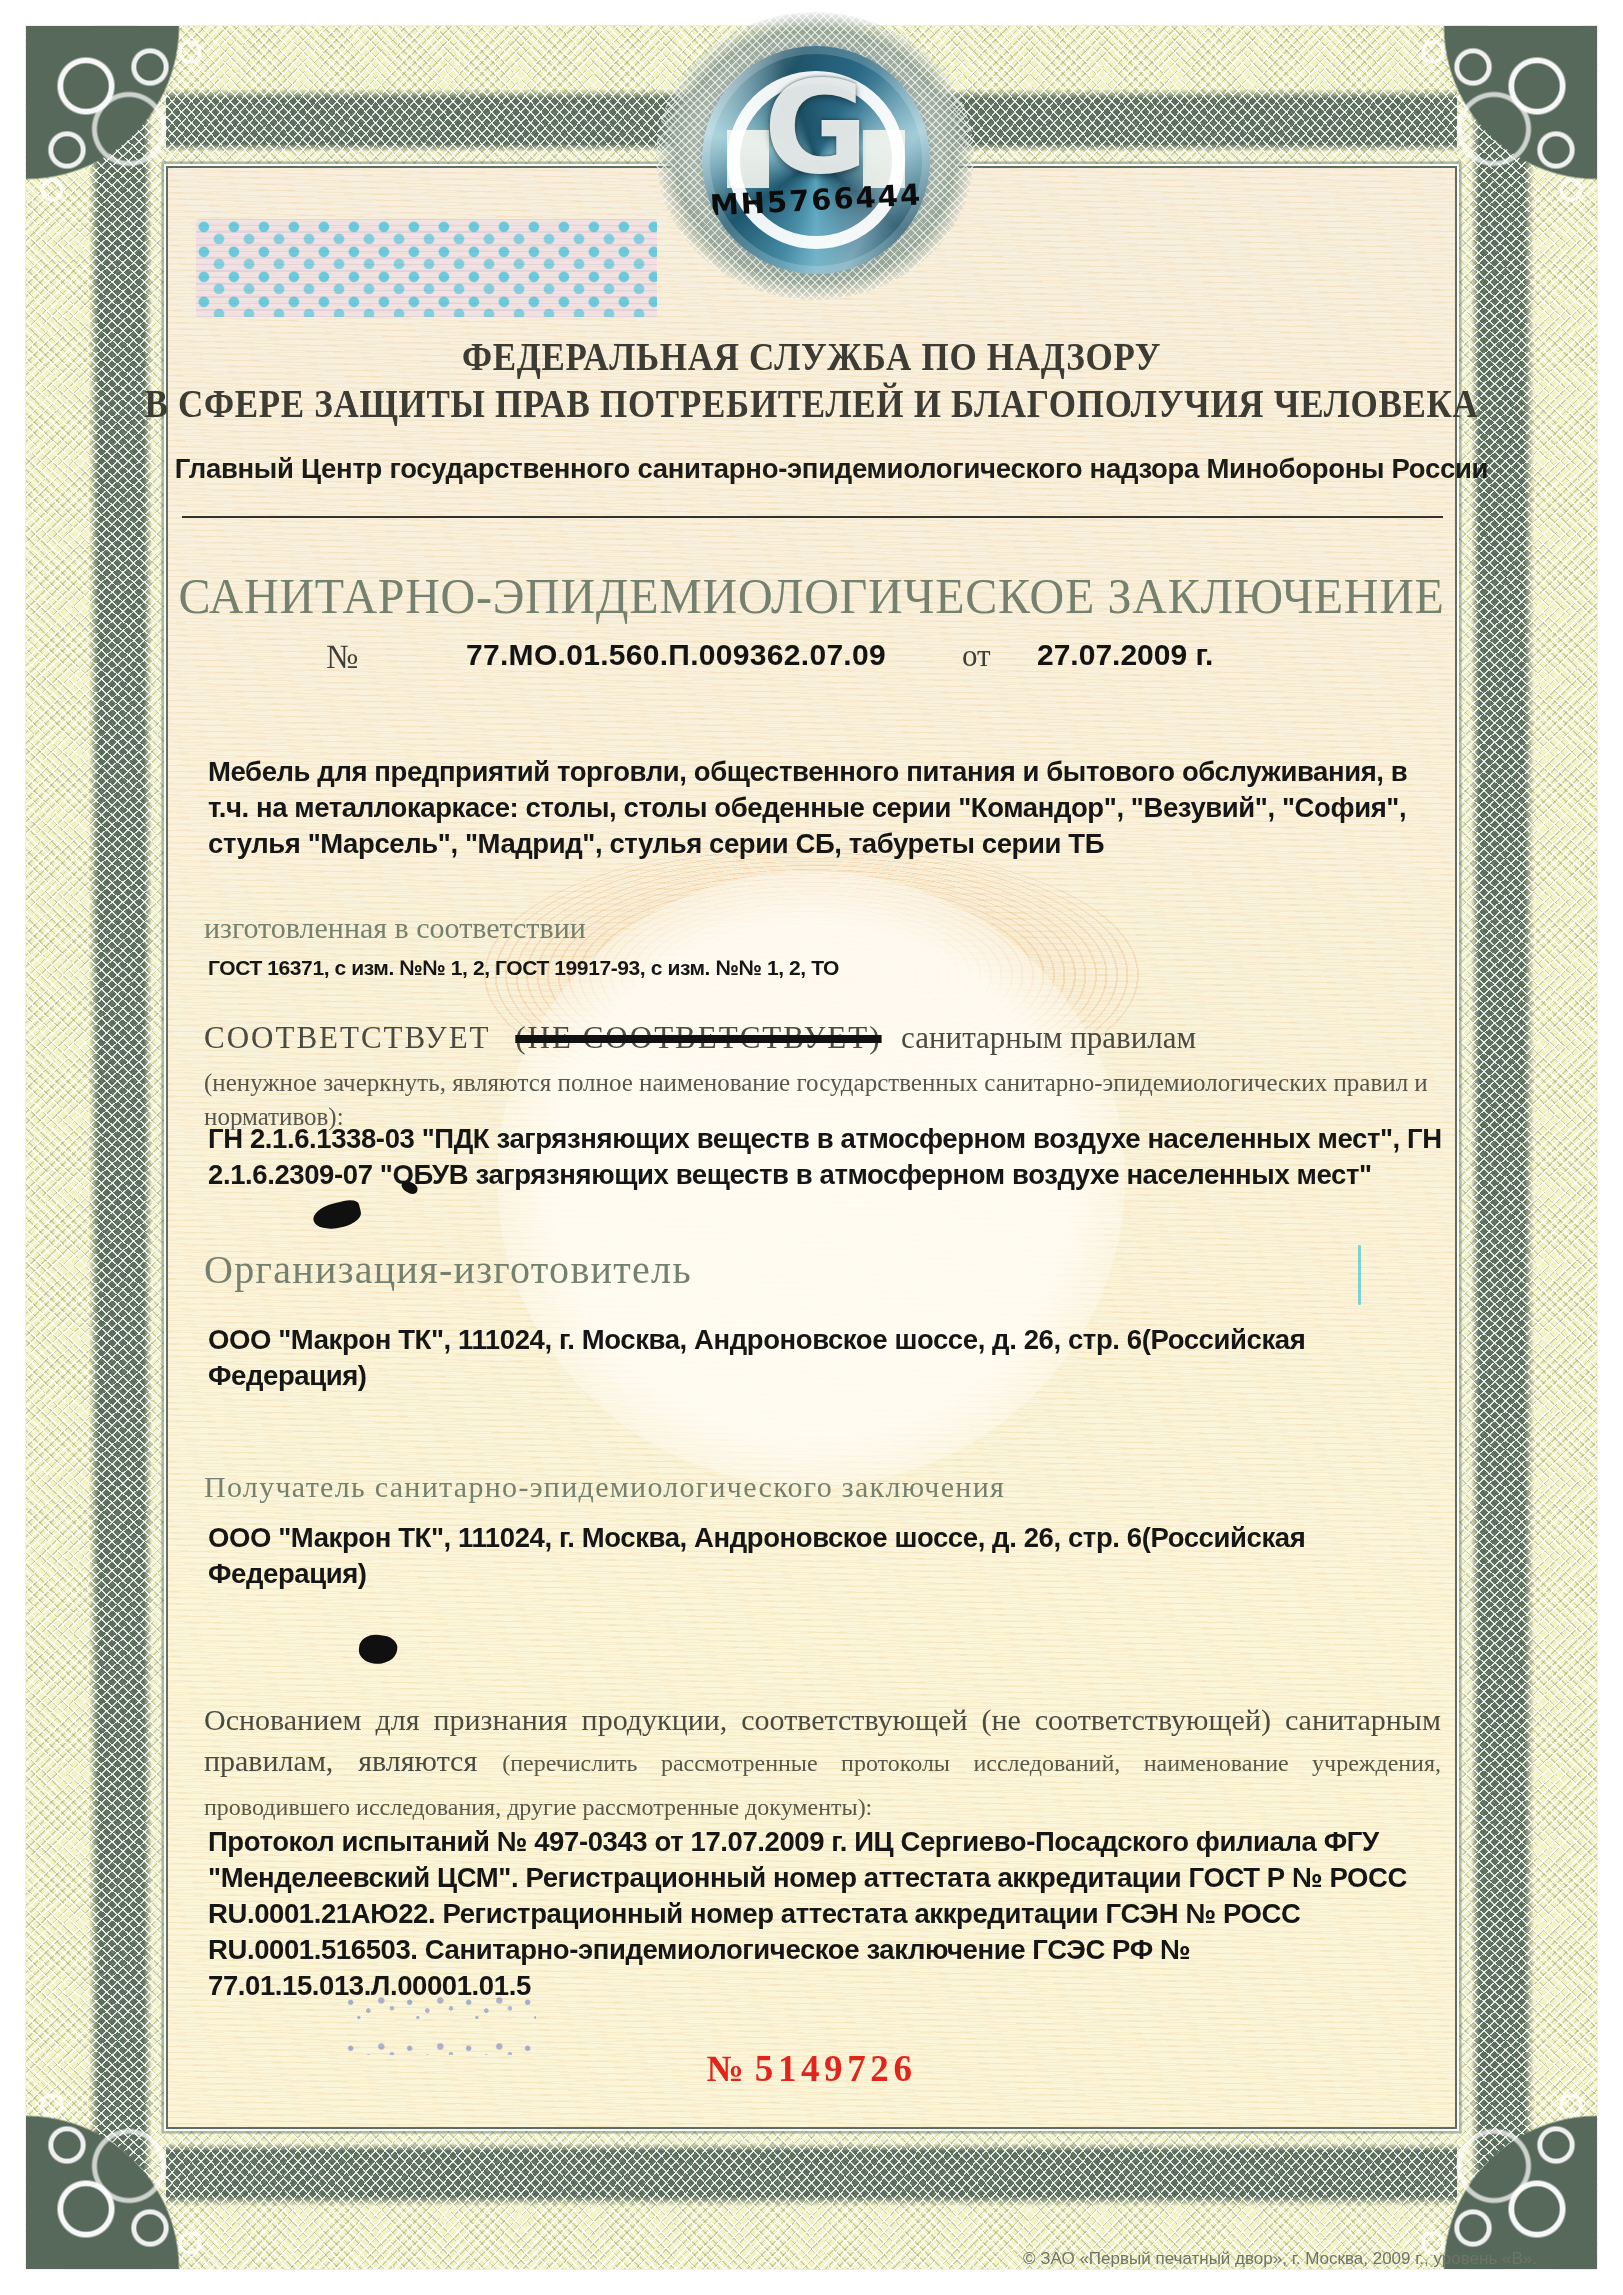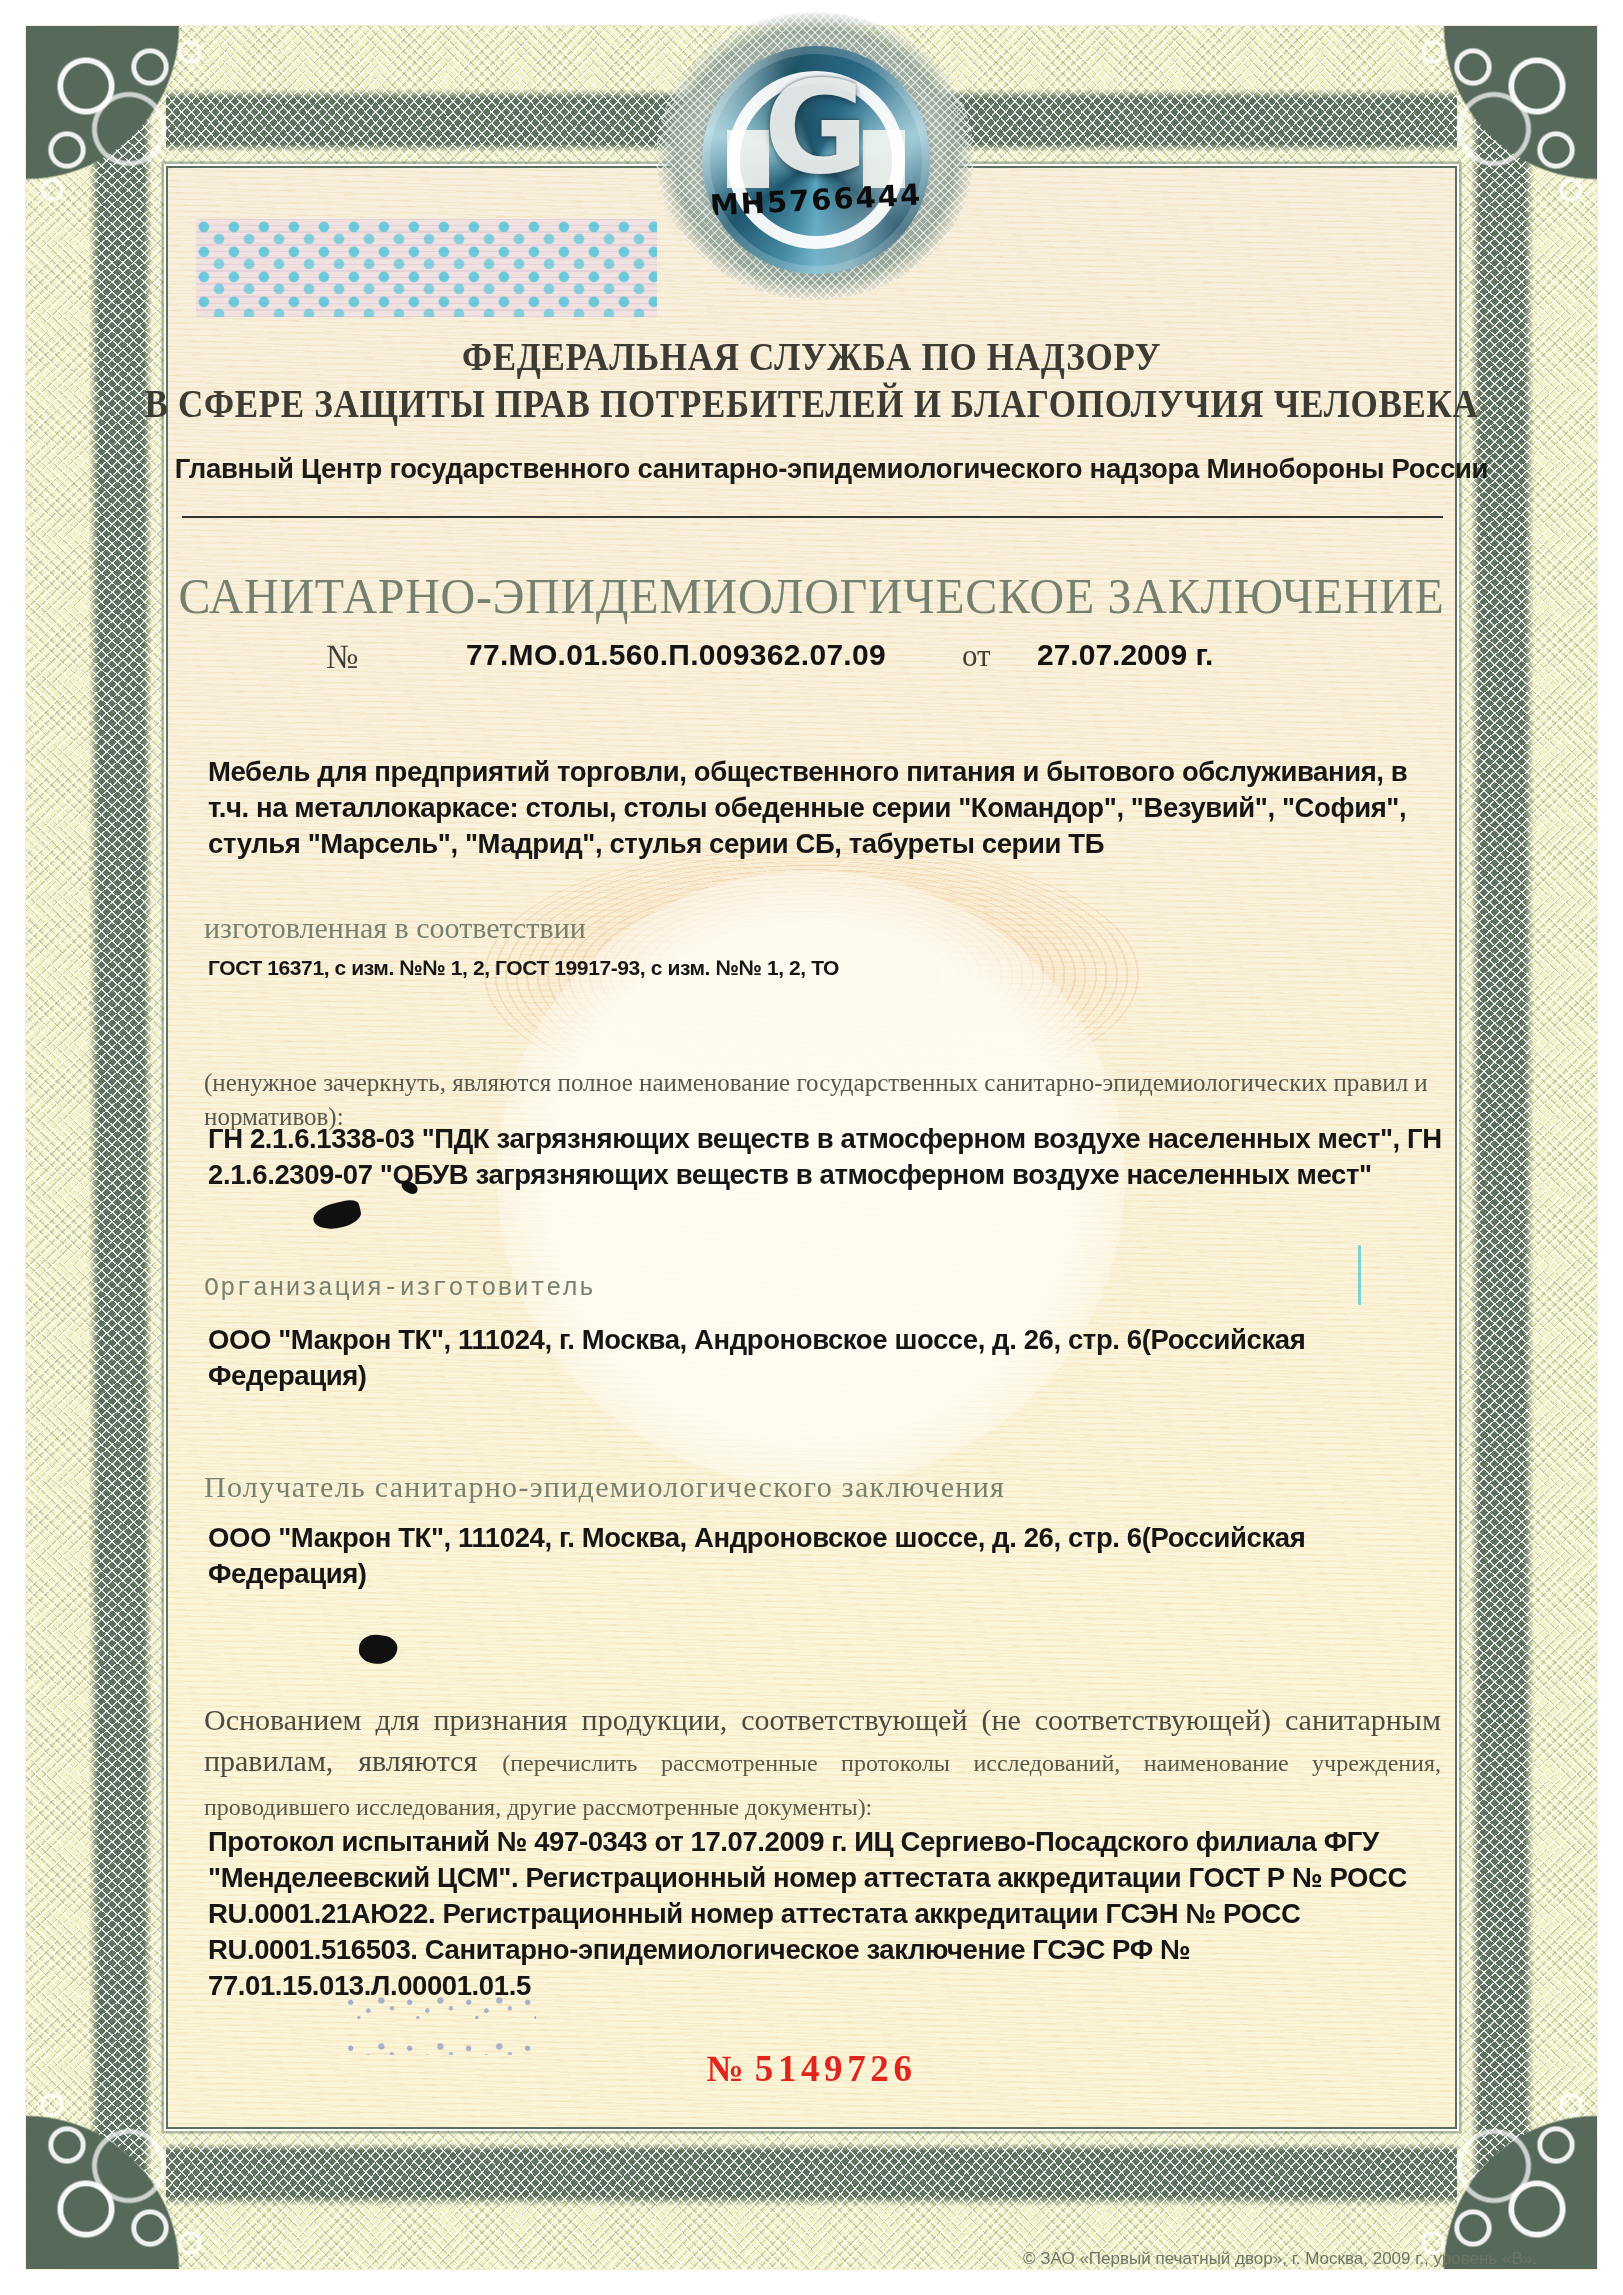--- a/index.html
+++ b/index.html
@@ -152,24 +152,29 @@
     <span style="left:466px;font-weight:700;font-size:30px;color:#141414;letter-spacing:0.3px;">77.МО.01.560.П.009362.07.09</span>
     <span class="serif" style="left:962px;font-size:31px;color:#3f3f38;">от</span>
     <span style="left:1037px;font-weight:700;font-size:30px;color:#141414;">27.07.2009 г.</span>
   </div>
 
   <div class="abs sans-para" style="top:754px;left:208px;width:1237px;">Мебель для предприятий торговли, общественного питания и бытового обслуживания, в т.ч. на металлокаркасе: столы, столы обеденные серии "Командор", "Везувий", "София", стулья "Марсель", "Мадрид", стулья серии СБ, табуреты серии ТБ</div>
 
   <div class="abs serif green-head" style="top:911px;left:204px;font-size:30px;">изготовленная в соответствии</div>
   <div class="abs sans-para" style="top:950px;left:208px;font-size:21px;">ГОСТ 16371, с изм. №№ 1, 2, ГОСТ 19917-93, с изм. №№ 1, 2, ТО</div>
 
+  <div class="abs serif" style="top:1020px;left:204px;font-size:31px;color:#4a4a41;">
+    <span style="letter-spacing:2px;">СООТВЕТСТВУЕТ</span>
+    <span class="struck" style="letter-spacing:2px;margin-left:17px;">(НЕ СООТВЕТСТВУЕТ)</span>
+    <span style="margin-left:11.8px;">санитарным правилам</span>
+  </div>
   <div class="abs serif" style="top:1066px;left:204px;width:1224px;font-size:25px;line-height:34px;color:#56564b;">(ненужное зачеркнуть, являются полное наименование государственных санитарно-эпидемиологических правил и нормативов):</div>
   <div class="abs sans-para" style="top:1121px;left:208px;width:1247px;">ГН 2.1.6.1338-03 "ПДК загрязняющих веществ в атмосферном воздухе населенных мест", ГН 2.1.6.2309-07 "ОБУВ загрязняющих веществ в атмосферном воздухе населенных мест"</div>
 
-  <div class="abs serif green-head" style="top:1274px;left:204px;font-size:25px;letter-spacing:1.3px;font-family:Liberation Mono, monospace;">Организация-изготовитель</div>
+  <div class="abs serif green-head" style="top:1246px;left:204px;font-size:40px;letter-spacing:1.3px;">Организация-изготовитель</div>
   <div class="abs sans-para" style="top:1322px;left:208px;width:1257px;">ООО "Макрон ТК", 111024, г. Москва, Андроновское шоссе, д. 26, стр. 6(Российская Федерация)</div>
 
   <div class="abs serif green-head" style="top:1470px;left:204px;font-size:30px;letter-spacing:1.3px;">Получатель санитарно-эпидемиологического заключения</div>
   <div class="abs sans-para" style="top:1520px;left:208px;width:1257px;">ООО "Макрон ТК", 111024, г. Москва, Андроновское шоссе, д. 26, стр. 6(Российская Федерация)</div>
 
   <div class="abs serif basis" style="top:1699px;left:204px;width:1237px;font-size:30px;line-height:41px;color:#4a4a41;">
     <span>Основанием для признания продукции, соответствующей (не соответствующей) санитарным правилам, являются </span><span style="font-size:24px;color:#585848;">(перечислить рассмотренные протоколы исследований, наименование учреждения, проводившего исследования, другие рассмотренные документы):</span>
   </div>
   <div class="abs sans-para" style="top:1824px;left:208px;width:1250px;">Протокол испытаний № 497-0343 от 17.07.2009 г. ИЦ Сергиево-Посадского филиала ФГУ "Менделеевский ЦСМ". Регистрационный номер аттестата аккредитации ГОСТ Р № РОСС RU.0001.21АЮ22. Регистрационный номер аттестата аккредитации ГСЭН № РОСС RU.0001.516503. Санитарно-эпидемиологическое заключение ГСЭС РФ № 77.01.15.013.Л.00001.01.5</div>
 

